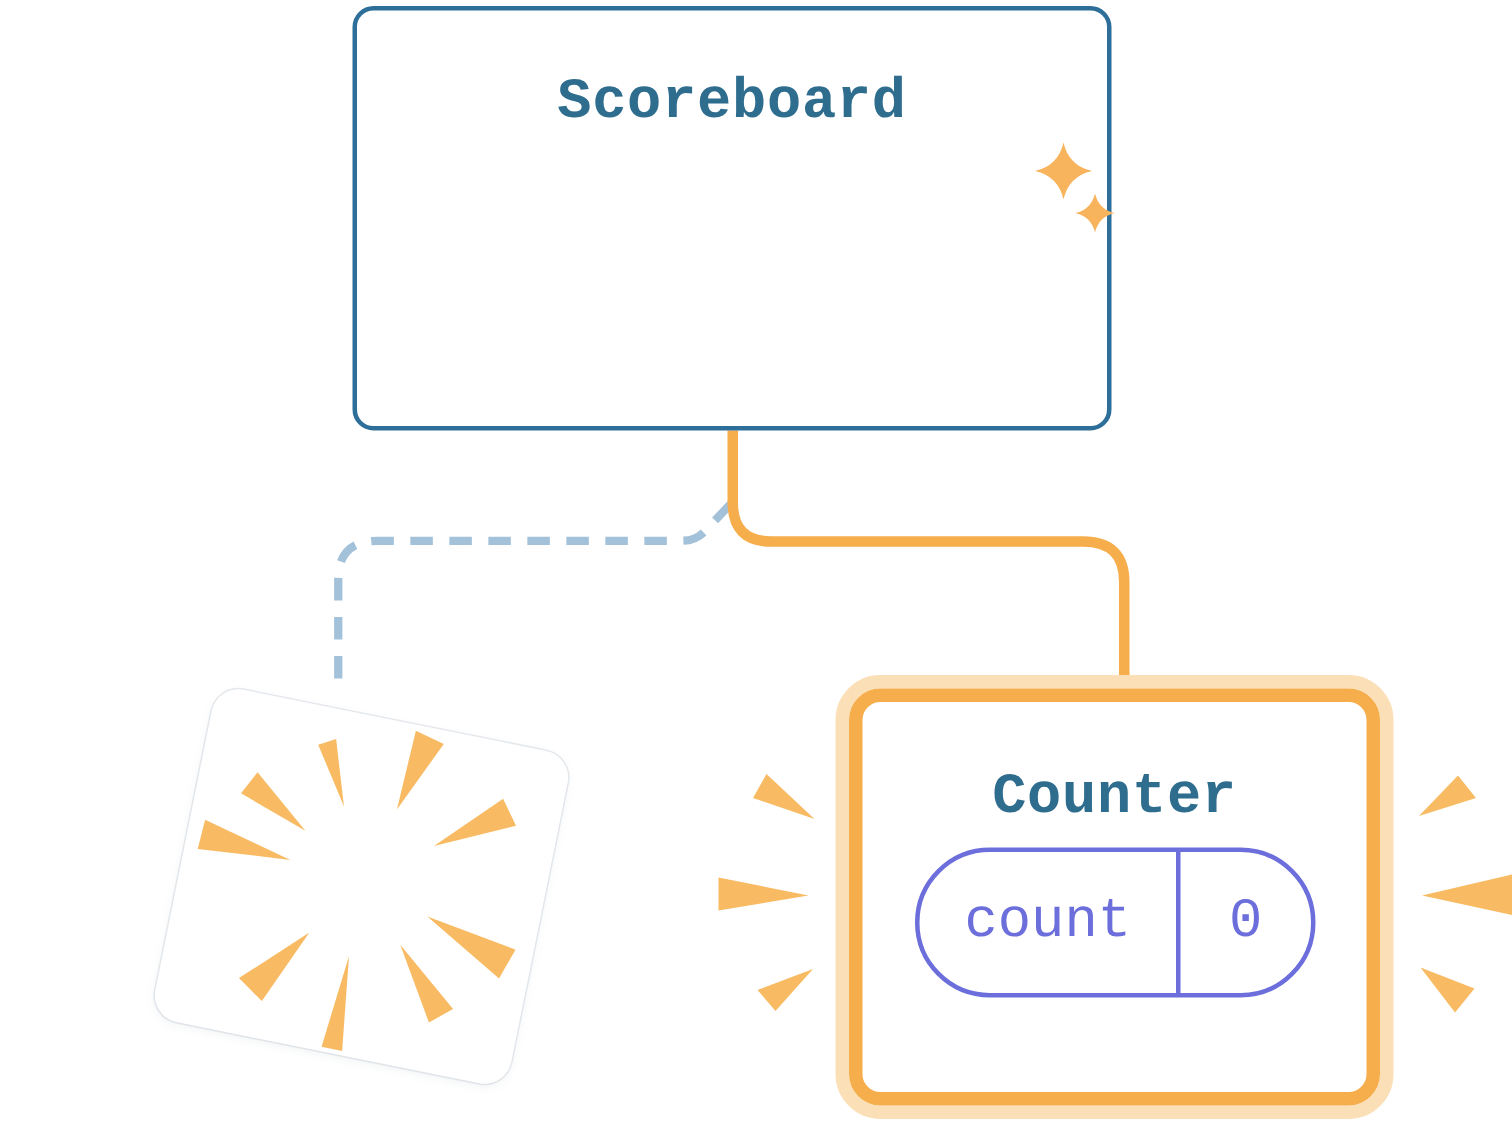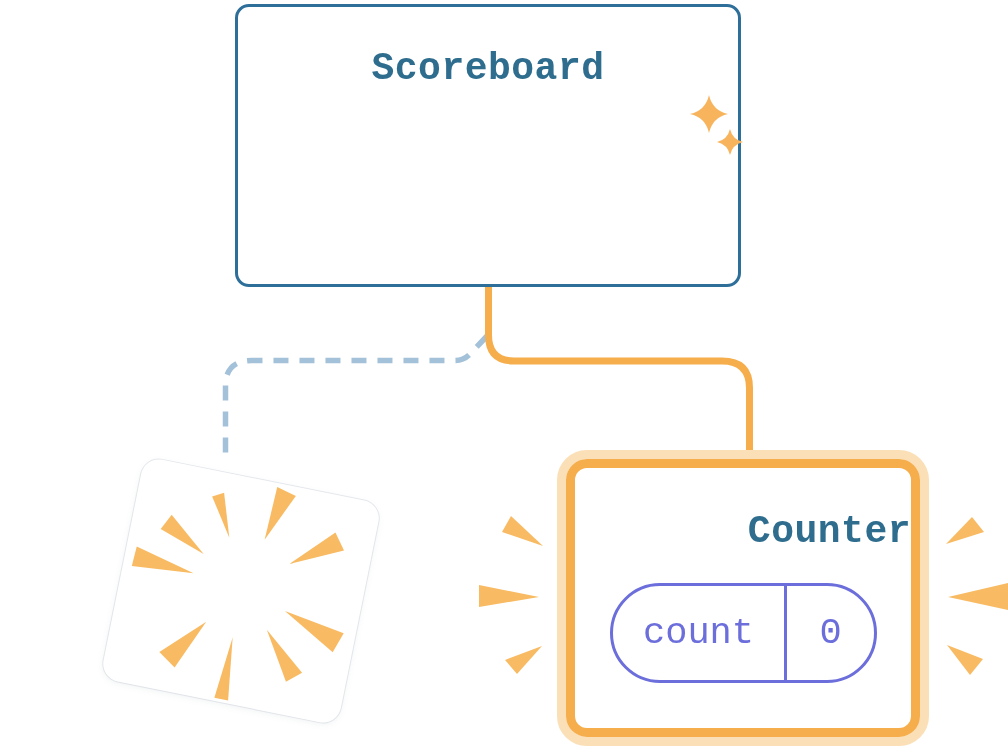--- a/index.html
+++ b/index.html
@@ -54,23 +54,23 @@
 
   
   .counter-outer{
     position:absolute;left:557px;top:450px;width:372px;height:296px;box-sizing:border-box;
     border:9px solid var(--orange-light);border-radius:30px;
   }
   .counter-inner{
     position:relative;width:100%;height:100%;box-sizing:border-box;
     border:9px solid var(--orange-strong);border-radius:21px;background:var(--card-bg);
   }
-  .counter-inner .card-title{top:42px;text-align:right;}
+  .counter-inner .card-title{top:42px;}
   .counter-pill{
-    position:absolute;left:35px;top:115px;width:267px;height:100px;box-sizing:border-box;
+    position:absolute;left:35px;top:97px;width:267px;height:100px;box-sizing:border-box;
     border:3px solid var(--state-purple);border-radius:52px;display:flex;overflow:hidden;
     background:var(--card-bg);
   }
   .counter-pill .pill-cell.key{flex:0 0 171px;}
   .counter-pill .pill-cell.val{flex:1 1 auto;font-weight:400;color:var(--state-purple);}
   .counter-pill .pill-divider{background:var(--state-purple);}
 
   .sparkle-shape{fill:var(--sparkle-orange);}
   .burst-shape{fill:var(--burst-orange);}
 </style>

